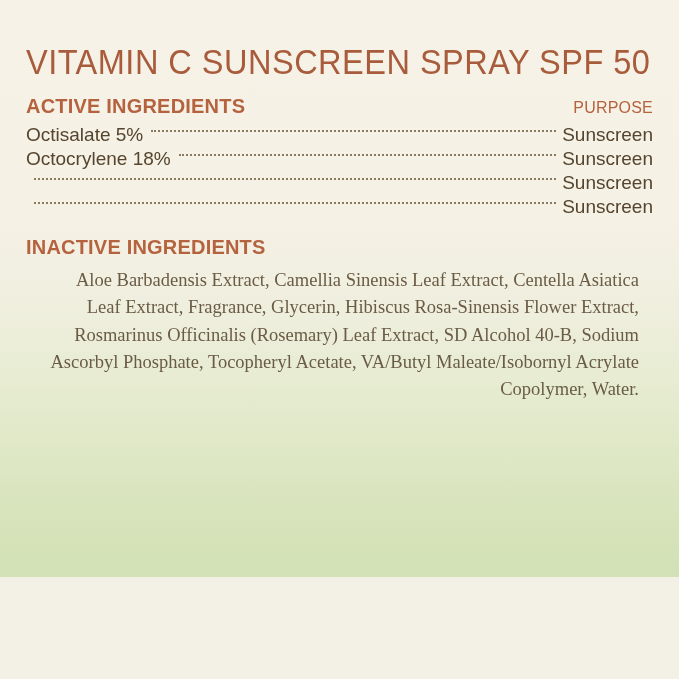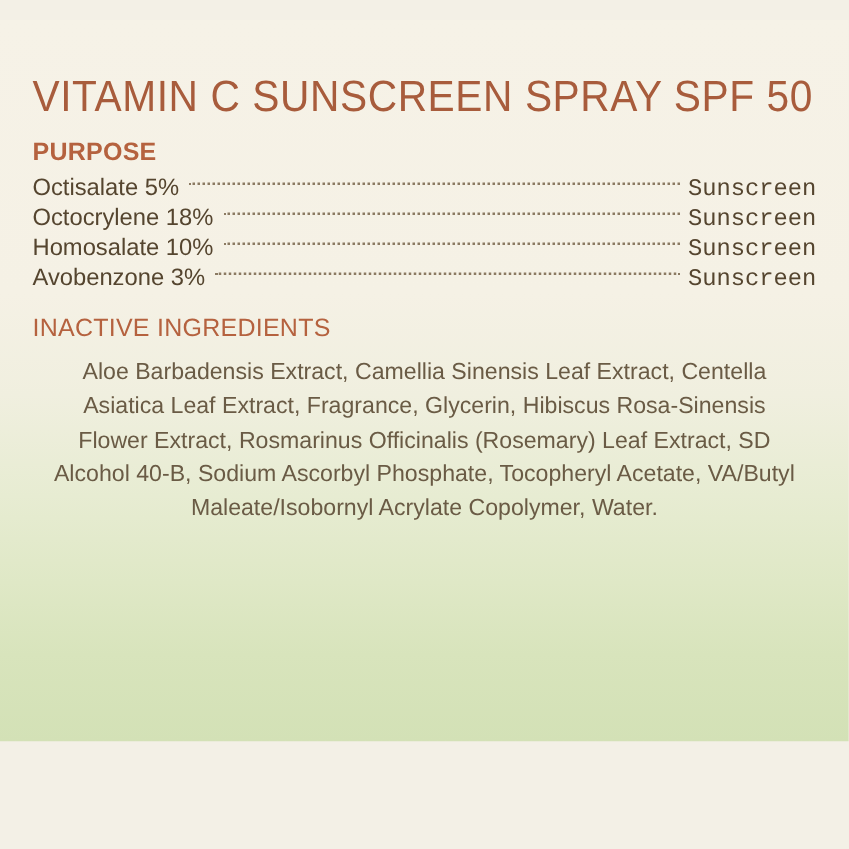--- a/index.html
+++ b/index.html
@@ -21,21 +21,20 @@
     box-sizing: border-box;
     background: linear-gradient(to bottom,
         #f6f2e7 0%,
         #f5f1e5 38%,
         #f0efdf 52%,
         #e7ecd2 66%,
         #dfe8c6 78%,
         #d8e4bc 88%,
         #d3e1b6 100%);
     padding: 30px 22px 0 22px;
-    margin-top: 16px;
   }
 
   .title {
     color: #a85c3c;
     font-size: 35px;
     line-height: 1.05;
     letter-spacing: 0.5px;
     font-weight: 400;
     margin: 14px 0 14px 4px;
     white-space: nowrap;
@@ -50,22 +49,22 @@
     margin: 0 4px 6px 4px;
   }
   .section-head {
     color: #b5623f;
     font-size: 20px;
     font-weight: bold;
     letter-spacing: 0.2px;
   }
   .purpose-head {
     color: #b5623f;
-    font-size: 20px;
-    font-weight: bold;
+    font-size: 16px;
+    font-weight: normal;
     letter-spacing: 0.2px;
   }
 
   .ing-row {
     display: flex;
     align-items: center;
     margin: 0 4px 2px 4px;
     font-size: 19px;
     color: #5a4a36;
   }
@@ -78,71 +77,70 @@
     margin: 0 6px 0 8px;
     border-bottom: 2px dotted #8b7a62;
     position: relative;
     top: -4px;
     height: 1px;
     min-width: 10px;
   }
   .ing-purpose {
     white-space: nowrap;
     color: #55452f;
-    font-family: Liberation Mono, monospace;
   }
 
   .inactive-head {
     color: #b5623f;
     font-size: 20px;
-    font-weight: normal;
+    font-weight: bold;
     letter-spacing: 0.2px;
     margin: 18px 0 8px 4px;
   }
 
   .inactive-body {
     color: #6a5b45;
     font-size: 18.5px;
     line-height: 1.48;
-    text-align: center;
+    text-align: right;
     padding: 0 18px;
     margin-top: 2px;
+    font-family: Liberation Serif, serif;
   }
 </style>
 </head>
 <body>
 
 <div class="page">
 
   <div class="title">VITAMIN C SUNSCREEN SPRAY SPF 50</div>
 
   <div class="section-head-row">
+    <div class="section-head">ACTIVE INGREDIENTS</div>
     <div class="purpose-head">PURPOSE</div>
   </div>
 
   <div class="ing-row">
     <span class="ing-name">Octisalate 5%</span>
     <span class="dots"></span>
     <span class="ing-purpose">Sunscreen</span>
   </div>
 
   <div class="ing-row">
     <span class="ing-name">Octocrylene 18%</span>
     <span class="dots"></span>
     <span class="ing-purpose">Sunscreen</span>
   </div>
 
   <div class="ing-row">
-    <span class="ing-name">Homosalate 10%</span>
     <span class="dots"></span>
     <span class="ing-purpose">Sunscreen</span>
   </div>
 
   <div class="ing-row">
-    <span class="ing-name">Avobenzone 3%</span>
     <span class="dots"></span>
     <span class="ing-purpose">Sunscreen</span>
   </div>
 
   <div class="inactive-head">INACTIVE INGREDIENTS</div>
 
   <div class="inactive-body">Aloe Barbadensis Extract, Camellia Sinensis Leaf Extract, Centella Asiatica Leaf Extract, Fragrance, Glycerin, Hibiscus Rosa-Sinensis Flower Extract, Rosmarinus Officinalis (Rosemary) Leaf Extract, SD Alcohol 40-B, Sodium Ascorbyl Phosphate, Tocopheryl Acetate, VA/Butyl Maleate/Isobornyl Acrylate Copolymer, Water.</div>
 
 </div>
 

